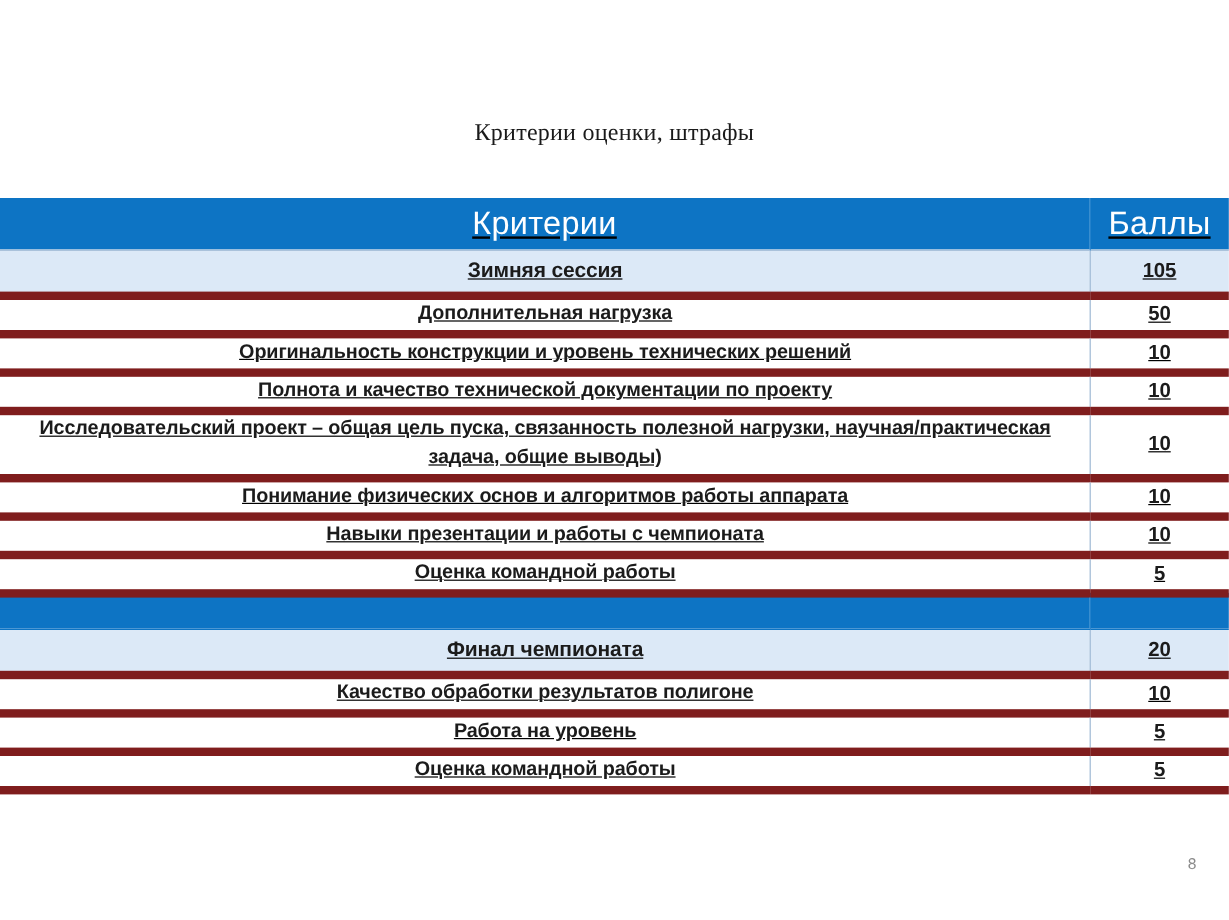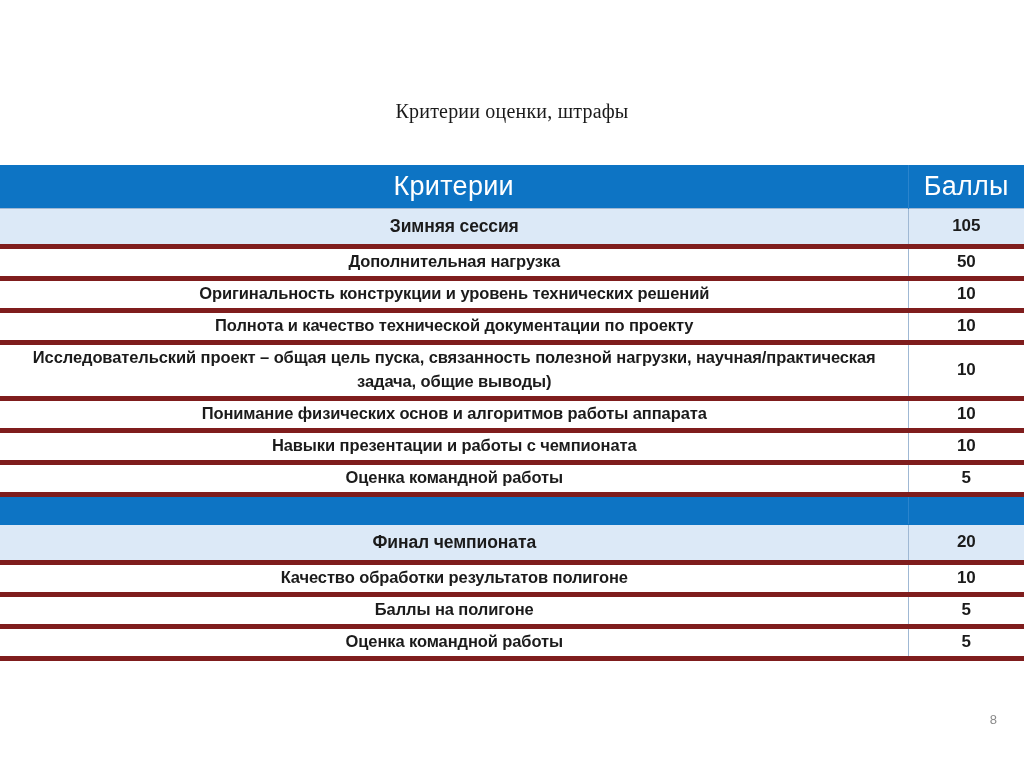--- a/index.html
+++ b/index.html
@@ -32,20 +32,21 @@
   }
 
   
   .grade-table {
     position: absolute;
     top: 165px;
     left: 0;
     width: 1024px;
     border-collapse: collapse;
     table-layout: fixed;
+    text-decoration: underline;
   }
   .grade-table col.c-crit { width: 908px; }
   .grade-table col.c-score { width: 116px; }
 
   
   .thead-row {
     background: #0d74c4;
     height: 43px;
   }
   .thead-row th {
@@ -66,21 +67,21 @@
   
   .grade-table tbody td {
     padding: 0 10px;
     margin: 0;
     font-size: 16.5px;
     font-weight: bold;
     color: #1b1b1b;
     vertical-align: middle;
     line-height: 1.28;
     border-top: 1px solid #9fb8d4;
-    border-bottom: 5px solid #7f1d1d;
+    border-bottom: 7px solid #7f1d1d;
     height: 32px;
     box-sizing: border-box;
     letter-spacing: -0.1px;
   }
   .grade-table tbody td.crit {
     text-align: center;
     padding-left: 11px;
   }
   .grade-table tbody td.score {
     text-align: center;
@@ -194,21 +195,21 @@
       </tr>
       <tr class="section-row">
         <td class="crit">Финал чемпионата</td>
         <td class="score">20</td>
       </tr>
       <tr class="data-row">
         <td class="crit">Качество обработки результатов полигоне</td>
         <td class="score">10</td>
       </tr>
       <tr class="data-row">
-        <td class="crit">Баллы на полигоне</td>
+        <td class="crit">Работа на уровень</td>
         <td class="score">5</td>
       </tr>
       <tr class="data-row">
         <td class="crit">Оценка командной работы</td>
         <td class="score">5</td>
       </tr>
     </tbody>
 </table>
 
 <div class="page-number">8</div>

